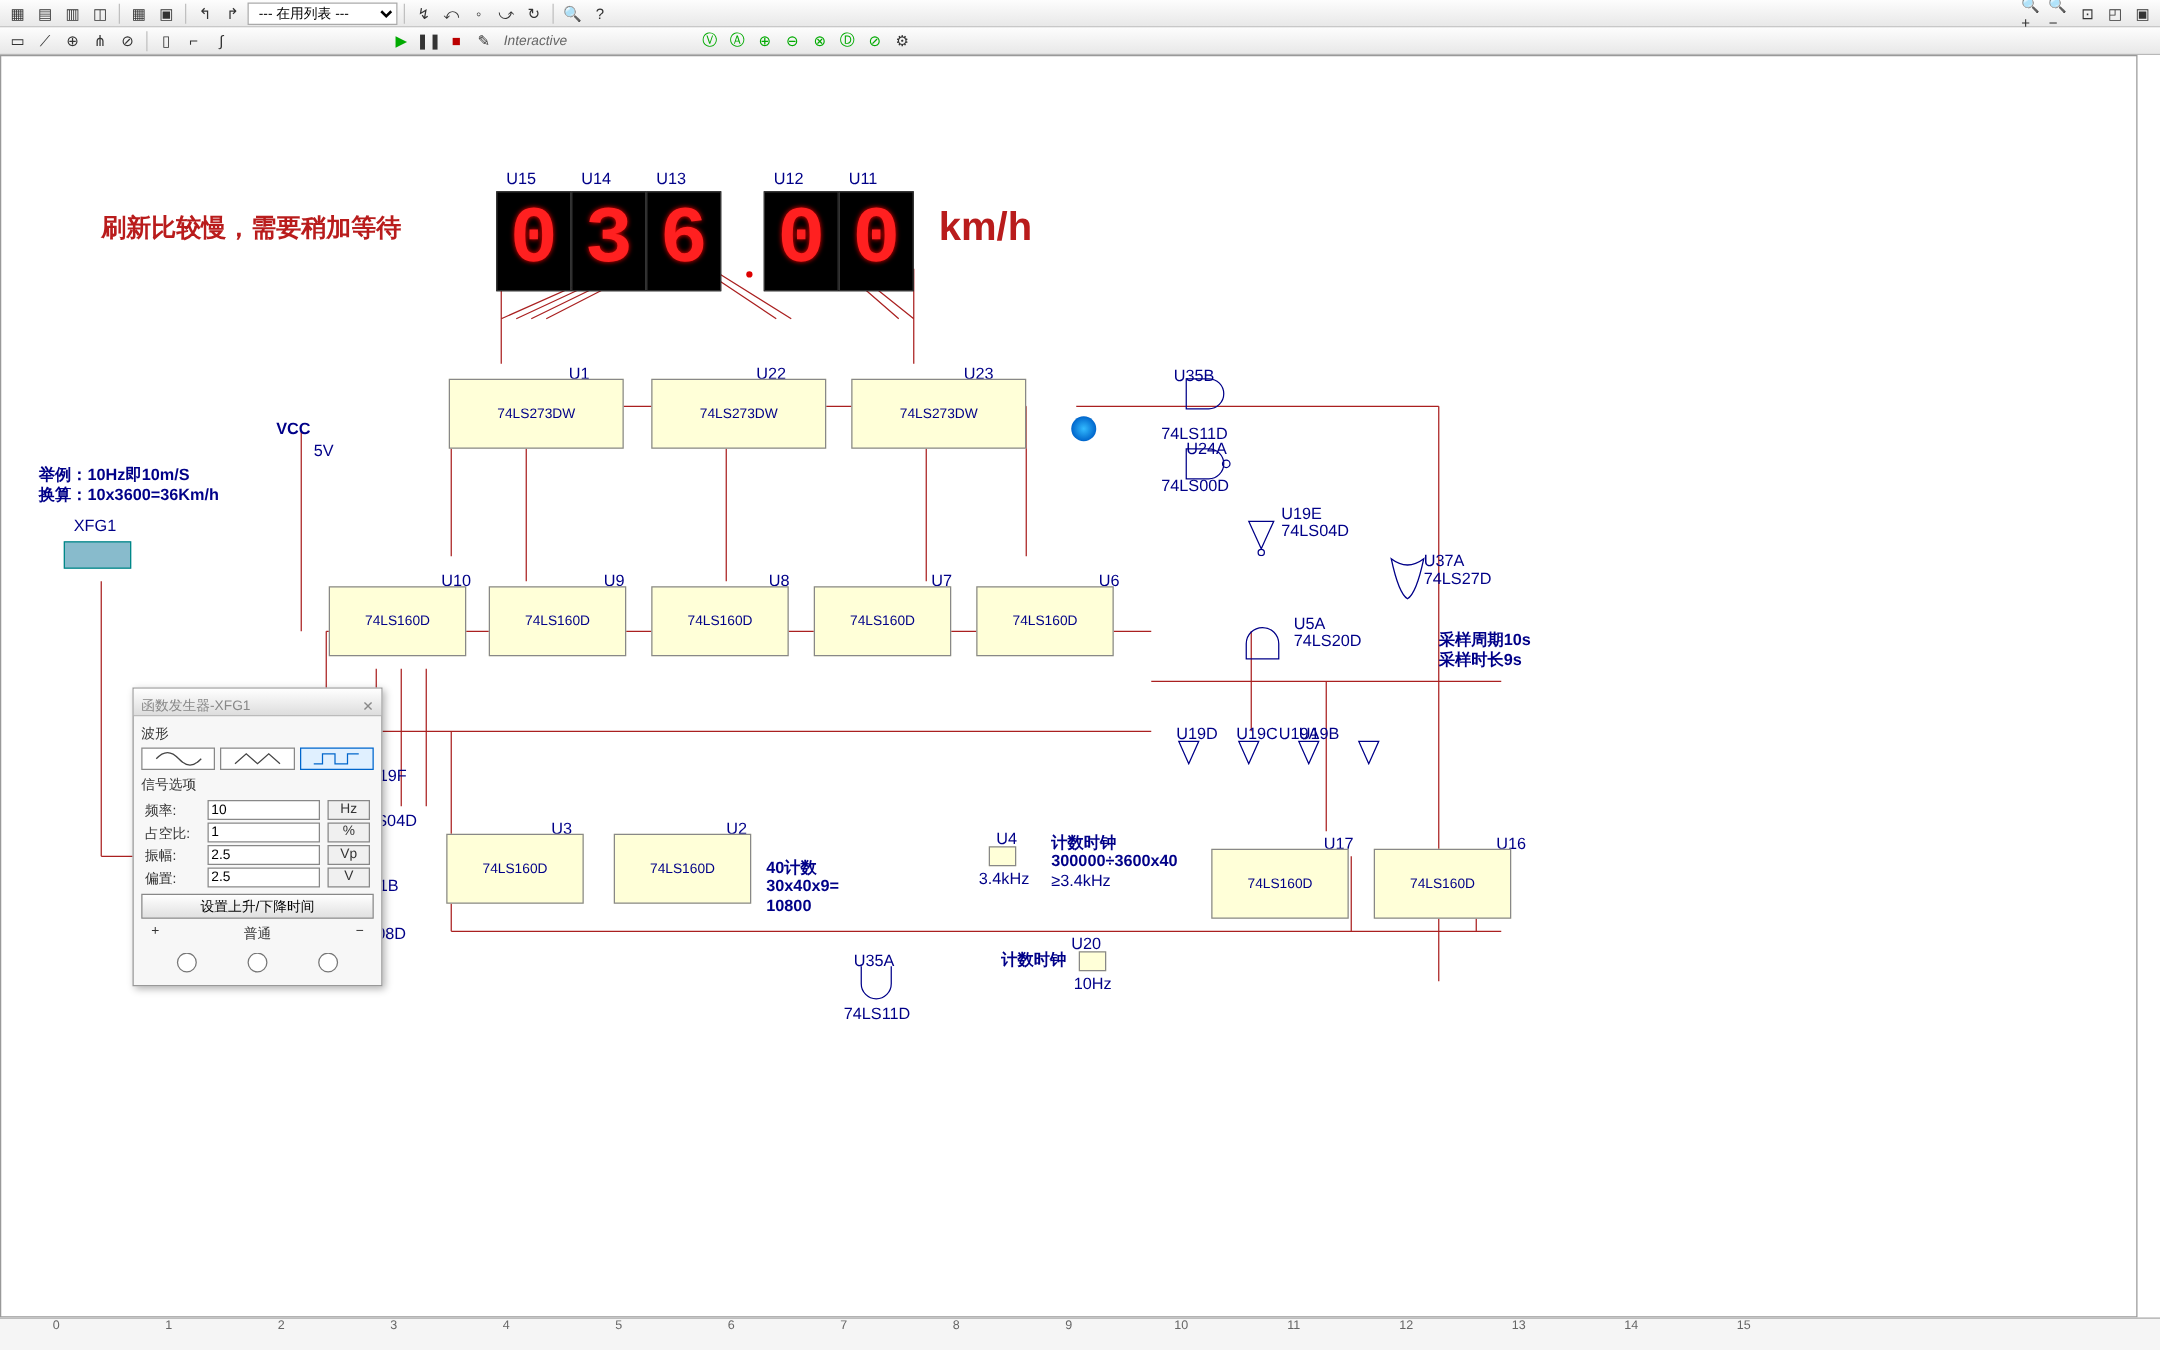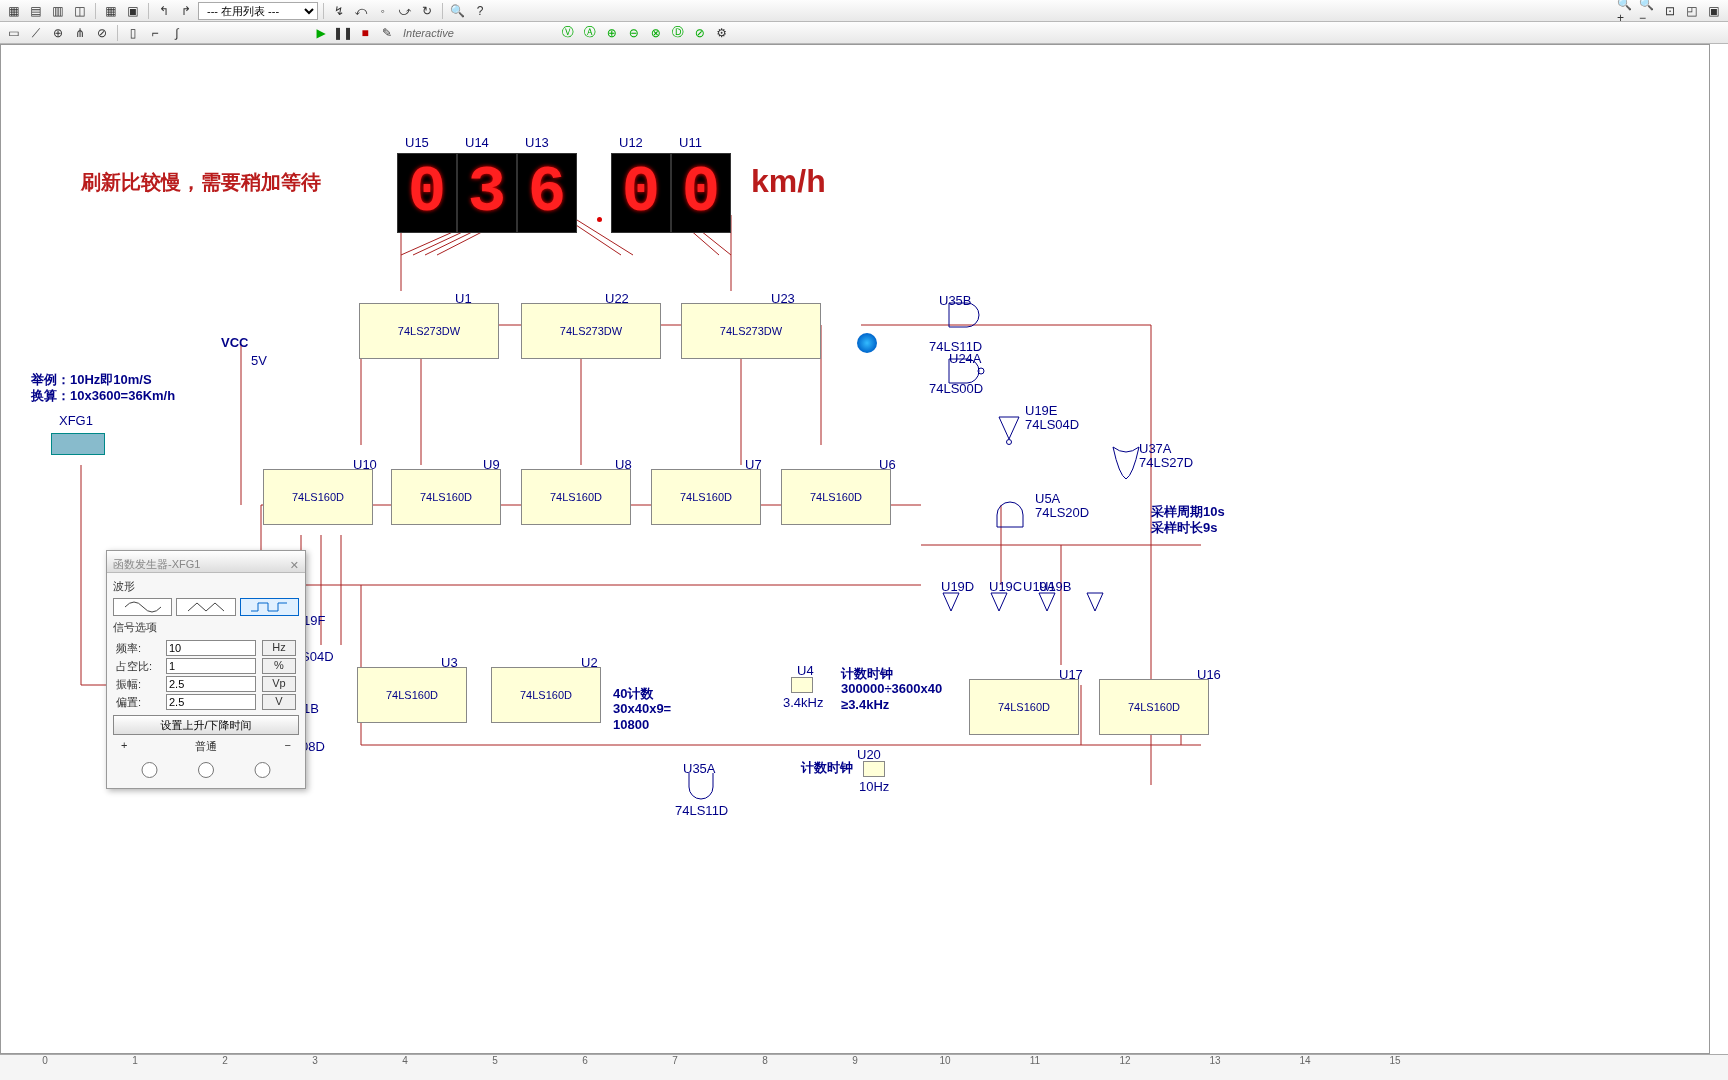--- a/index.html
+++ b/index.html
@@ -324,21 +324,21 @@
       <div class="txt" style="top:604px;left:300px">S04D</div>
       <div class="txt" style="top:656px;left:302px">1B</div>
       <div class="txt" style="top:694px;left:300px">08D</div>
 
       <div class="txt" style="top:640px;left:612px;font-weight:bold">40计数</div>
       <div class="txt" style="top:656px;left:612px;font-weight:bold">30x40x9=</div>
       <div class="txt" style="top:672px;left:612px;font-weight:bold">10800</div>
 
       <div class="txt" style="top:620px;left:840px;font-weight:bold">计数时钟</div>
       <div class="txt" style="top:636px;left:840px;font-weight:bold">300000÷3600x40</div>
-      <div class="txt" style="top:652px;left:840px;font-weight:bold">≥3.4kHz</div>
+      <div class="txt" style="top:652px;left:840px;font-weight:normal">≥3.4kHz</div>
       <div class="txt" style="top:714px;left:800px;font-weight:bold">计数时钟</div>
 
       <div class="txt" style="top:458px;left:1150px;font-weight:bold">采样周期10s</div>
       <div class="txt" style="top:474px;left:1150px;font-weight:bold">采样时长9s</div>
 
     </div>
   </div>
 
   <div class="ruler-bottom">
     <div>0</div>

